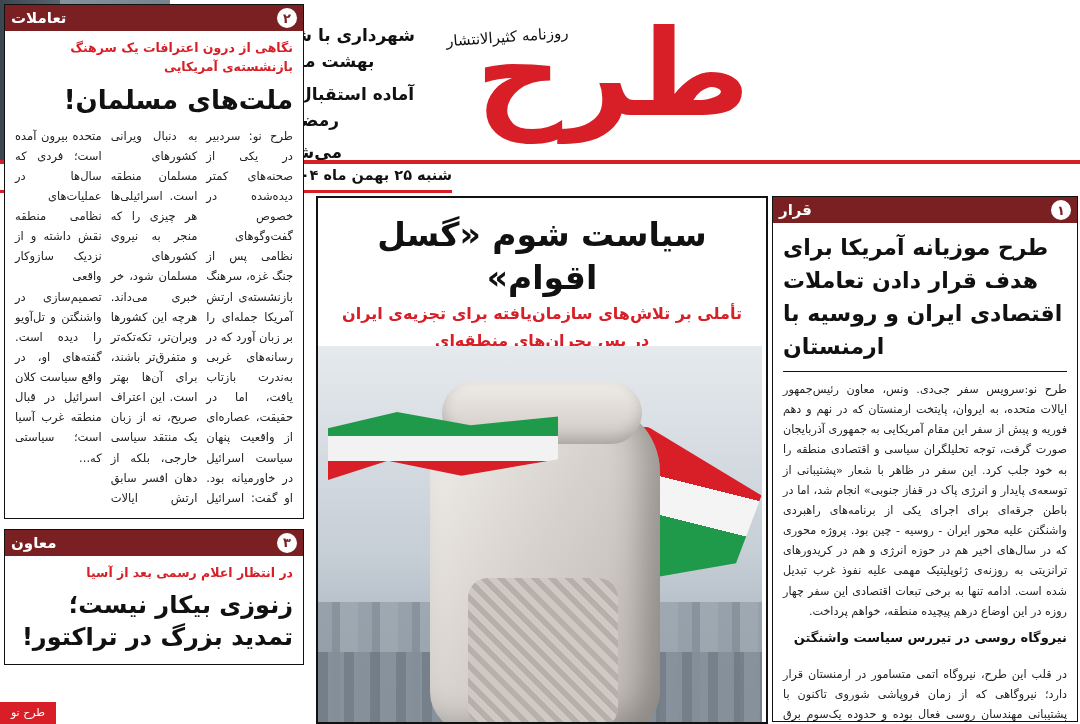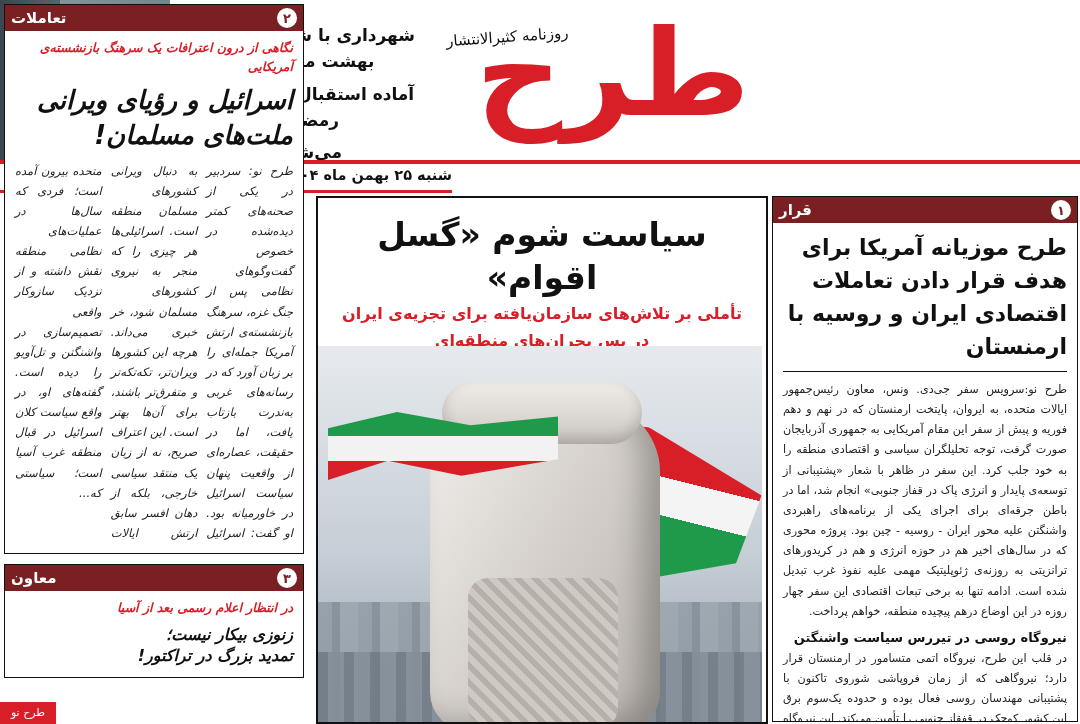--- a/index.html
+++ b/index.html
@@ -39,24 +39,24 @@
   .datestrip .sep{position:absolute;right:628px;top:26px;width:452px;height:3px;background:#d81e26;}
 
   
   .sidebar{position:absolute;left:4px;top:4px;width:300px;}
   .sbox{position:relative;border:1px solid #111;background:#fff;margin-bottom:10px;padding:0;}
   .sbox-head{position:relative;height:26px;background:#7a1f22;display:flex;align-items:center;justify-content:space-between;
      padding:0 6px;direction:rtl;}
   .sbox-head .ttl{color:#fff;font-size:15px;font-weight:bold;}
   .sbox-head .num{width:20px;height:20px;border-radius:50%;background:#fff;color:#7a1f22;font-size:13px;font-weight:bold;
      display:flex;align-items:center;justify-content:center;}
-  .sbox-body{padding:8px 10px 10px 10px;direction:rtl;text-align:right;font-style:italic;}
+  .sbox-body{padding:8px 10px 10px 10px;direction:rtl;text-align:right;}
   .kicker{color:#d81e26;font-size:12.5px;font-weight:bold;line-height:1.5;margin-bottom:6px;}
   .headline{font-size:26px;font-weight:bold;color:#111;line-height:1.35;}
-  .headline.sm{font-size:16px;}
+  .headline.sm{font-size:24px;}
   .body-text{margin-top:8px;font-size:11.5px;line-height:1.75;color:#222;text-align:justify;
      column-count:3;column-gap:9px;direction:rtl;}
 
   
   .center{position:absolute;left:316px;top:196px;width:448px;height:524px;border:2px solid #111;background:#fff;overflow:hidden;}
   .center .headbox{padding:16px 12px 8px 12px;direction:rtl;text-align:center;}
   .center h1{margin:0;font-size:33px;font-weight:bold;color:#111;line-height:1.3;}
   .center .sub{color:#d81e26;font-size:16px;font-weight:bold;line-height:1.7;}
   .center .pageref{margin-top:6px;font-size:13px;font-weight:bold;color:#111;text-align:left;padding-left:8px;}
 
@@ -79,24 +79,24 @@
      clip-path:polygon(0 22%,30% 0,62% 18%,100% 6%,100% 64%,58% 86%,26% 66%,0 92%);}
   .flag-ku{position:absolute;right:6px;top:84px;width:210px;height:150px;
      background:linear-gradient(180deg,#d81e26 0 30%,#f4f4f4 30% 55%,#1f9a4a 55% 100%);
      clip-path:polygon(0 10%,40% 0,100% 26%,96% 74%,54% 100%,8% 76%);
      transform:rotate(14deg);}
 
   
   .rightcol{position:absolute;left:772px;top:196px;width:304px;height:524px;border:1px solid #111;background:#fff;overflow:hidden;}
   .rightcol .sbox-head{background:#7a1f22;}
   .rc-body{padding:8px 10px;direction:rtl;text-align:right;}
-  .rc-head{font-size:22px;font-weight:bold;color:#111;line-height:1.5;text-align:right;}
+  .rc-head{font-size:22px;font-weight:bold;color:#111;line-height:1.5;text-align:left;}
   .rc-rule{height:1px;background:#111;margin:8px 0;}
   .rc-text{font-size:11.2px;line-height:1.8;color:#222;text-align:justify;}
-  .rc-sub{font-size:13px;font-weight:bold;color:#111;margin:8px 0 4px 0;}
+  .rc-sub{font-size:13px;font-weight:bold;color:#111;margin:8px 0 20px 0;}
   .corner{position:absolute;left:0;bottom:0;width:56px;height:22px;background:#d81e26;}
   .corner .t{color:#fff;font-size:11px;text-align:center;line-height:22px;}
 </style>
 </head>
 <body>
 
 <div class="page">
 
   <div class="masthead">
 
@@ -138,21 +138,20 @@
 
   <div class="sidebar">
 
     <div class="sbox">
       <div class="sbox-head">
         <span class="num">۲</span>
         <span class="ttl">تعاملات</span>
       </div>
       <div class="sbox-body">
         <div class="kicker">نگاهی از درون اعترافات یک سرهنگ بازنشسته‌ی آمریکایی</div>
-        <div class="headline">اسرائیل و رؤیای ویرانی</div>
         <div class="headline">ملت‌های مسلمان!</div>
         <div class="body-text">طرح نو: سردبیر
 در یکی از صحنه‌های کمتر دیده‌شده در خصوص گفت‌وگوهای نظامی پس از جنگ غزه، سرهنگ بازنشسته‌ی ارتش آمریکا جمله‌ای را بر زبان آورد که در رسانه‌های غربی به‌ندرت بازتاب یافت، اما در حقیقت، عصاره‌ای از واقعیت پنهان سیاست اسرائیل در خاورمیانه بود. او گفت: اسرائیل به دنبال ویرانی کشورهای مسلمان منطقه است. اسرائیلی‌ها هر چیزی را که منجر به نیروی کشورهای مسلمان شود، خر خبری می‌داند. هرچه این کشورها ویران‌تر، تکه‌تکه‌تر و متفرق‌تر باشند، برای آن‌ها بهتر است. این اعتراف صریح، نه از زبان یک منتقد سیاسی خارجی، بلکه از دهان افسر سابق ارتش ایالات متحده بیرون آمده است؛ فردی که سال‌ها در عملیات‌های نظامی منطقه نقش داشته و از نزدیک سازوکار واقعی تصمیم‌سازی در واشنگتن و تل‌آویو را دیده است. گفته‌های او، در واقع سیاست کلان اسرائیل در قبال منطقه غرب آسیا است؛ سیاستی که...</div>
       </div>
     </div>
 
     <div class="sbox">
       <div class="sbox-head">
         <span class="num">۳</span>
         <span class="ttl">معاون</span>

